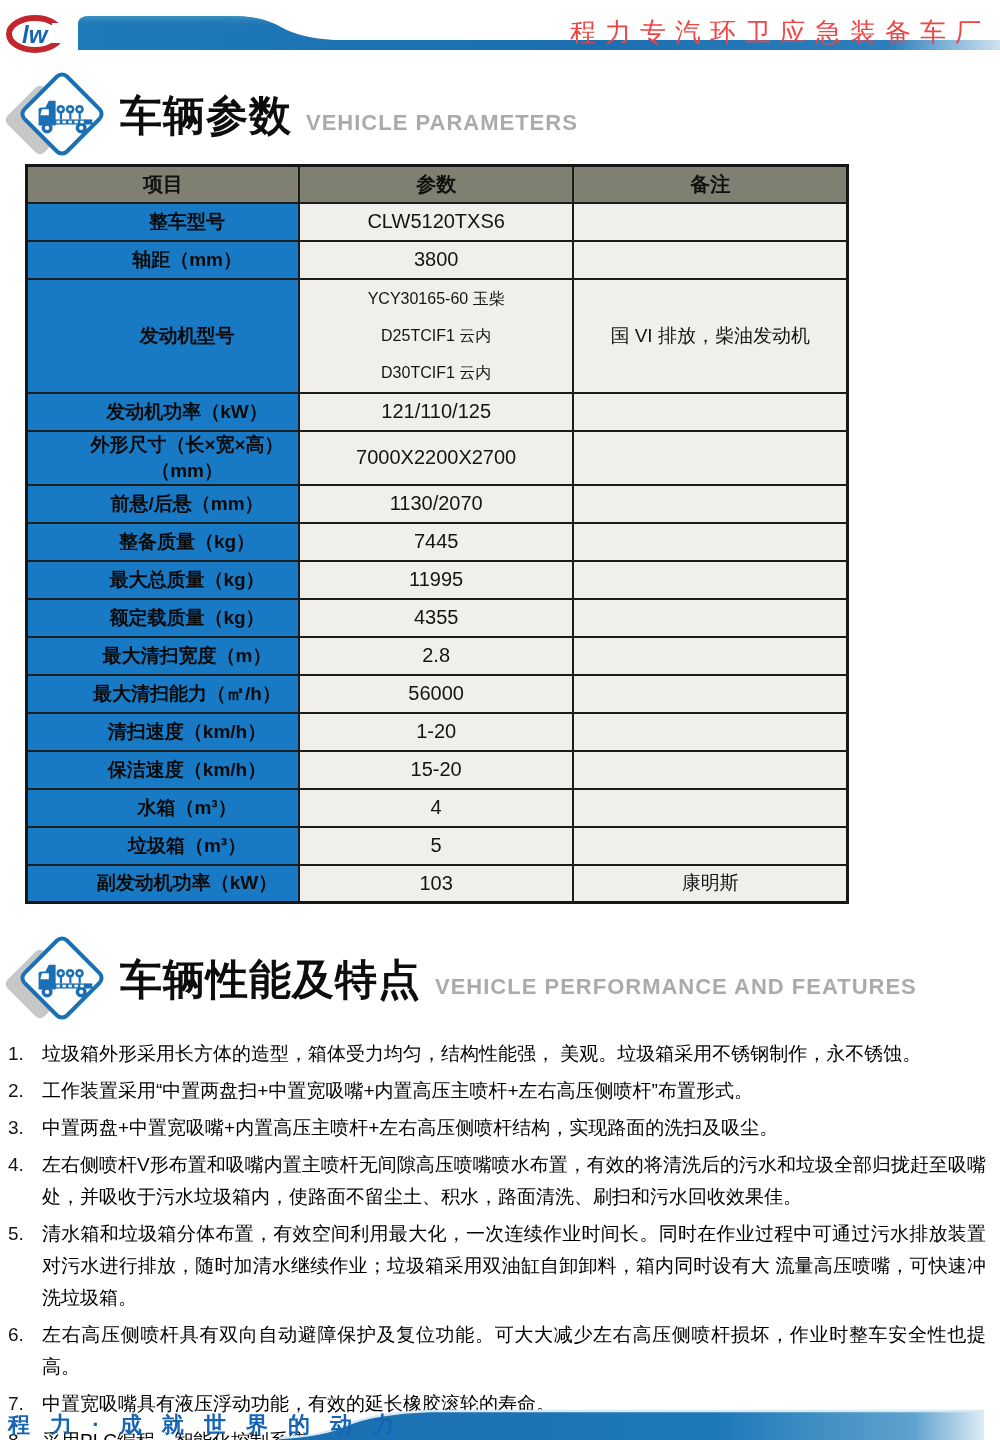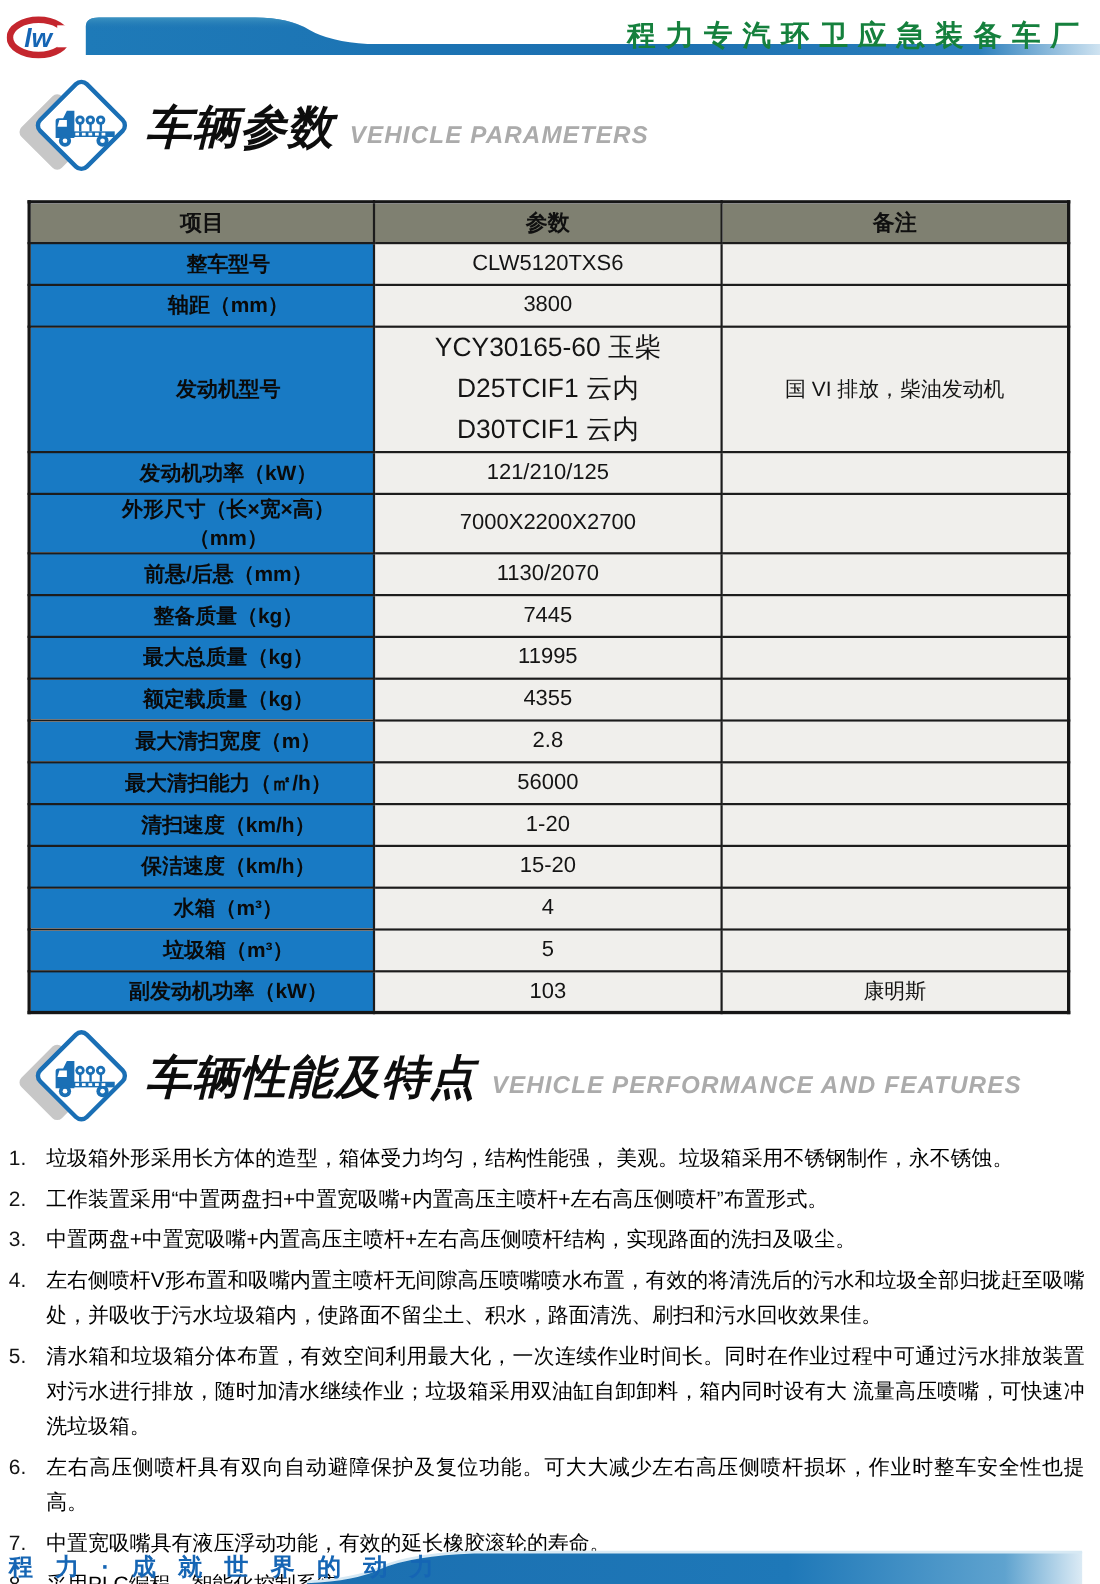--- a/index.html
+++ b/index.html
@@ -13,62 +13,62 @@
     background: #ffffff;
     overflow: hidden;
   }
 
   
   .top-header { position: absolute; top: 0; left: 0; width: 1000px; height: 46px; }
   .logo { position: absolute; top: 2px; left: 6px; width: 64px; height: 40px; }
   .banner-svg { position: absolute; top: 0; left: 0; }
   .brand-title {
     position: absolute; top: 3px; right: 10px;
-    font-size: 26px; font-weight: bold; color: #15803d;
+    font-size: 26px; font-weight: normal; color: #ef4444;
     letter-spacing: 9px; white-space: nowrap; text-align: right;
   }
 
   
-  .section-head { position: absolute; left: 24px; height: 96px; width: 970px; font-style: italic; }
+  .section-head { position: absolute; left: 12px; height: 96px; width: 970px; }
   .sec-params { top: 58px; }
   .sec-features { top: 922px; }
   .diamond-wrap { position: absolute; left: 0; top: 0; width: 100px; height: 96px; }
   .diamond-shadow {
     position: absolute; left: 2px; top: 24px; width: 52px; height: 52px;
     transform: rotate(45deg); background: #c7c7c7; border-radius: 6px;
   }
   .diamond {
     position: absolute; left: 18px; top: 12px; width: 64px; height: 64px;
     transform: rotate(45deg); background: #ffffff;
     border: 4px solid #1a6fb5; border-radius: 9px;
   }
   .truck-box { position: absolute; left: 24px; top: 24px; width: 58px; height: 44px; }
   .sec-titles { position: absolute; left: 108px; top: 18px; white-space: nowrap; }
   .sec-title-cn { font-size: 42px; font-weight: bold; color: #0d0d0d; letter-spacing: 1px; }
   .sec-title-en { font-size: 22px; font-weight: bold; color: #ababab; margin-left: 14px; letter-spacing: 1px; }
 
   
   .params-table {
-    position: absolute; top: 170px; left: 25px; width: 948px;
+    position: absolute; top: 152px; left: 25px; width: 824px;
     border-collapse: collapse; table-layout: fixed;
     border: 3px solid #161616;
   }
   .params-table th, .params-table td {
     border: 2px solid #1c1c1c; text-align: center; vertical-align: middle;
     overflow: hidden;
   }
   .params-table th {
     background: #7f8071; color: #101010; font-size: 20px; font-weight: bold;
     height: 37px;
   }
   .params-table td { height: 38px; }
   td.c-item { background: #187ac4; color: #0a0a0a; font-weight: bold; font-size: 19px; padding-left: 48px; }
   td.c-param, td.c-note { background: #f0efec; color: #141414; font-size: 20px; font-weight: 400; }
   td.c-note { font-size: 19px; }
-  .param-line { line-height: 37px; font-size: 24px; }
+  .param-line { line-height: 37px; font-size: 16px; }
   tr.engine-row td { height: 114px; }
 
   
   .features-list { position: absolute; top: 1026px; left: 8px; width: 978px; }
   .feat { display: flex; margin-bottom: 5px; }
   .feat-num { flex: 0 0 34px; font-size: 19px; line-height: 32px; color: #141414; }
   .feat-text { flex: 1; font-size: 19px; line-height: 32px; color: #000000; text-align: justify; }
 
   
   .footer { position: absolute; left: 0; bottom: 0; width: 984px; height: 46px; }
@@ -178,21 +178,21 @@
         <td class="c-item">发动机型号</td>
         <td class="c-param">
           <div class="param-line">YCY30165-60 玉柴</div>
           <div class="param-line">D25TCIF1 云内</div>
           <div class="param-line">D30TCIF1 云内</div>
         </td>
         <td class="c-note">国 VI 排放，柴油发动机</td>
       </tr>
       <tr>
         <td class="c-item">发动机功率（kW）</td>
-        <td class="c-param">121/210/125</td>
+        <td class="c-param">121/110/125</td>
         <td class="c-note"></td>
       </tr>
       <tr>
         <td class="c-item">外形尺寸（长×宽×高）（mm）</td>
         <td class="c-param">7000X2200X2700</td>
         <td class="c-note"></td>
       </tr>
       <tr>
         <td class="c-item">前悬/后悬（mm）</td>
         <td class="c-param">1130/2070</td>

